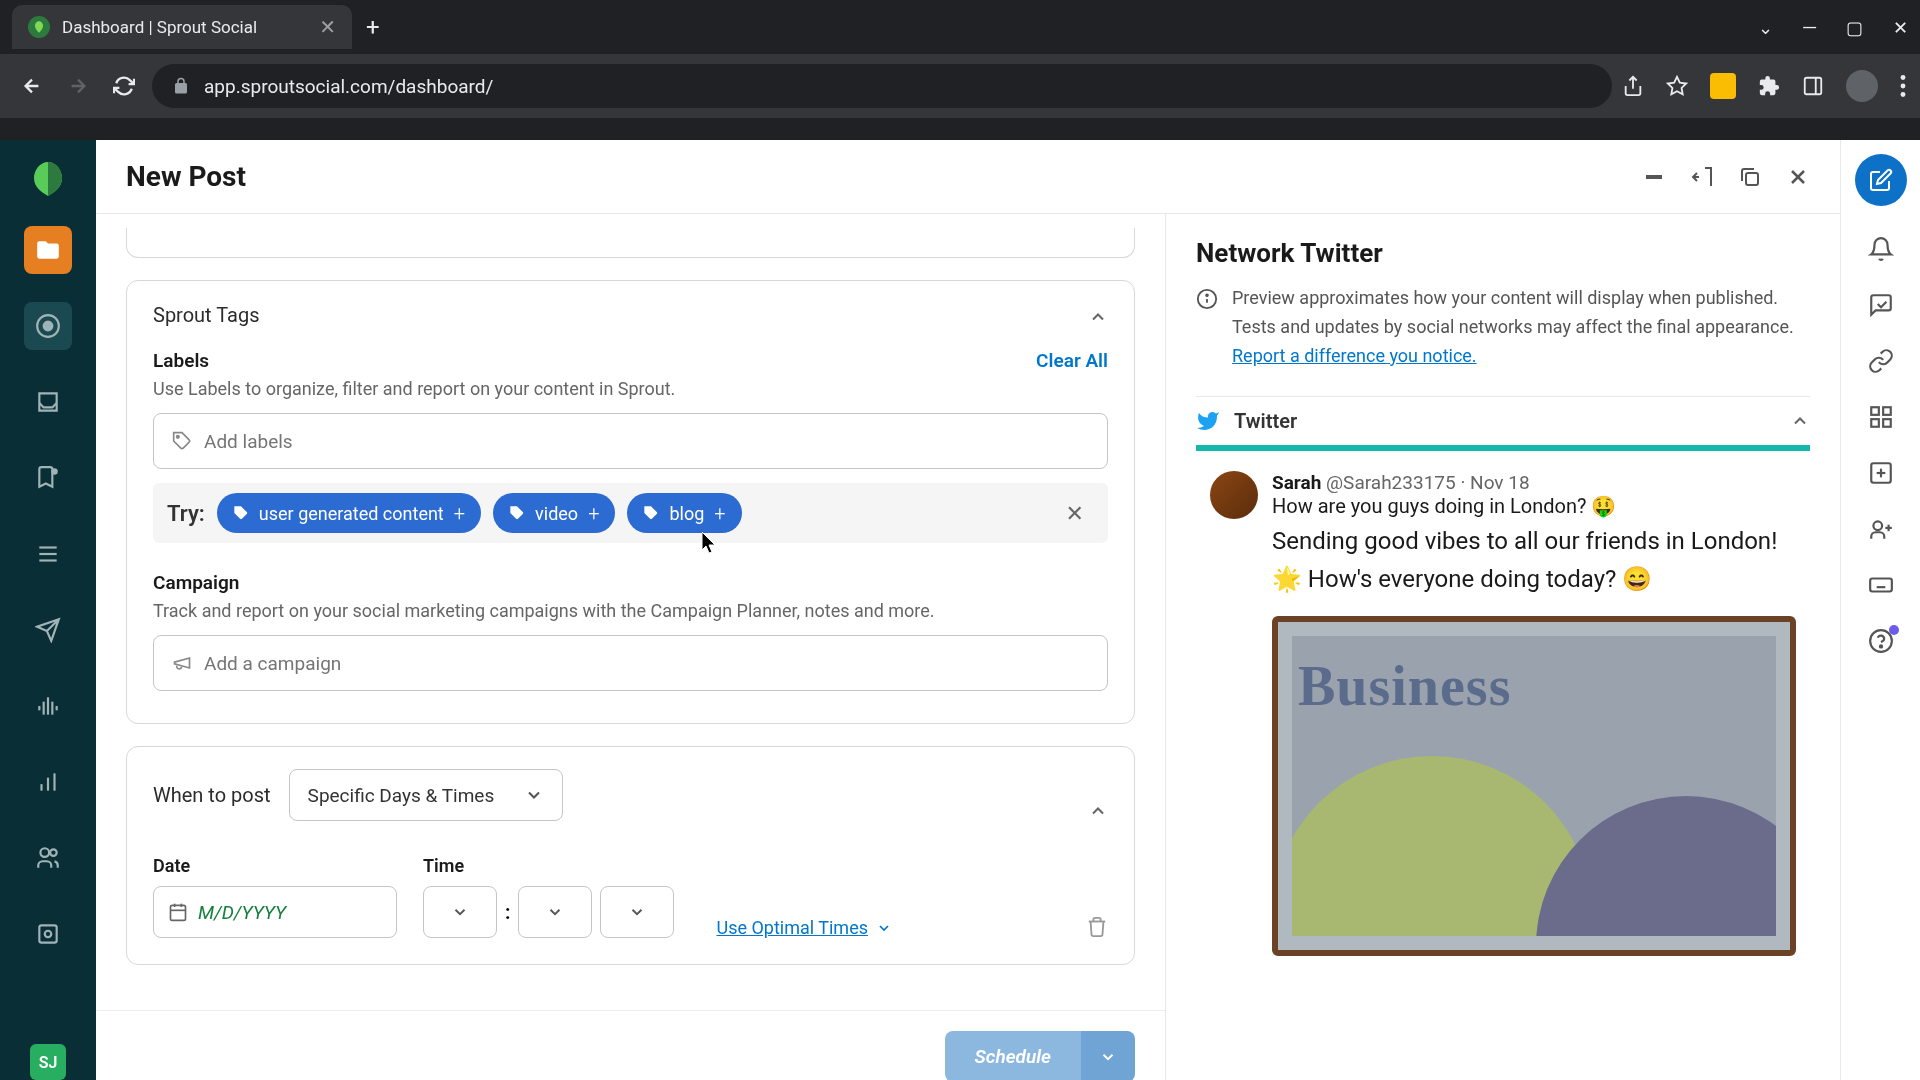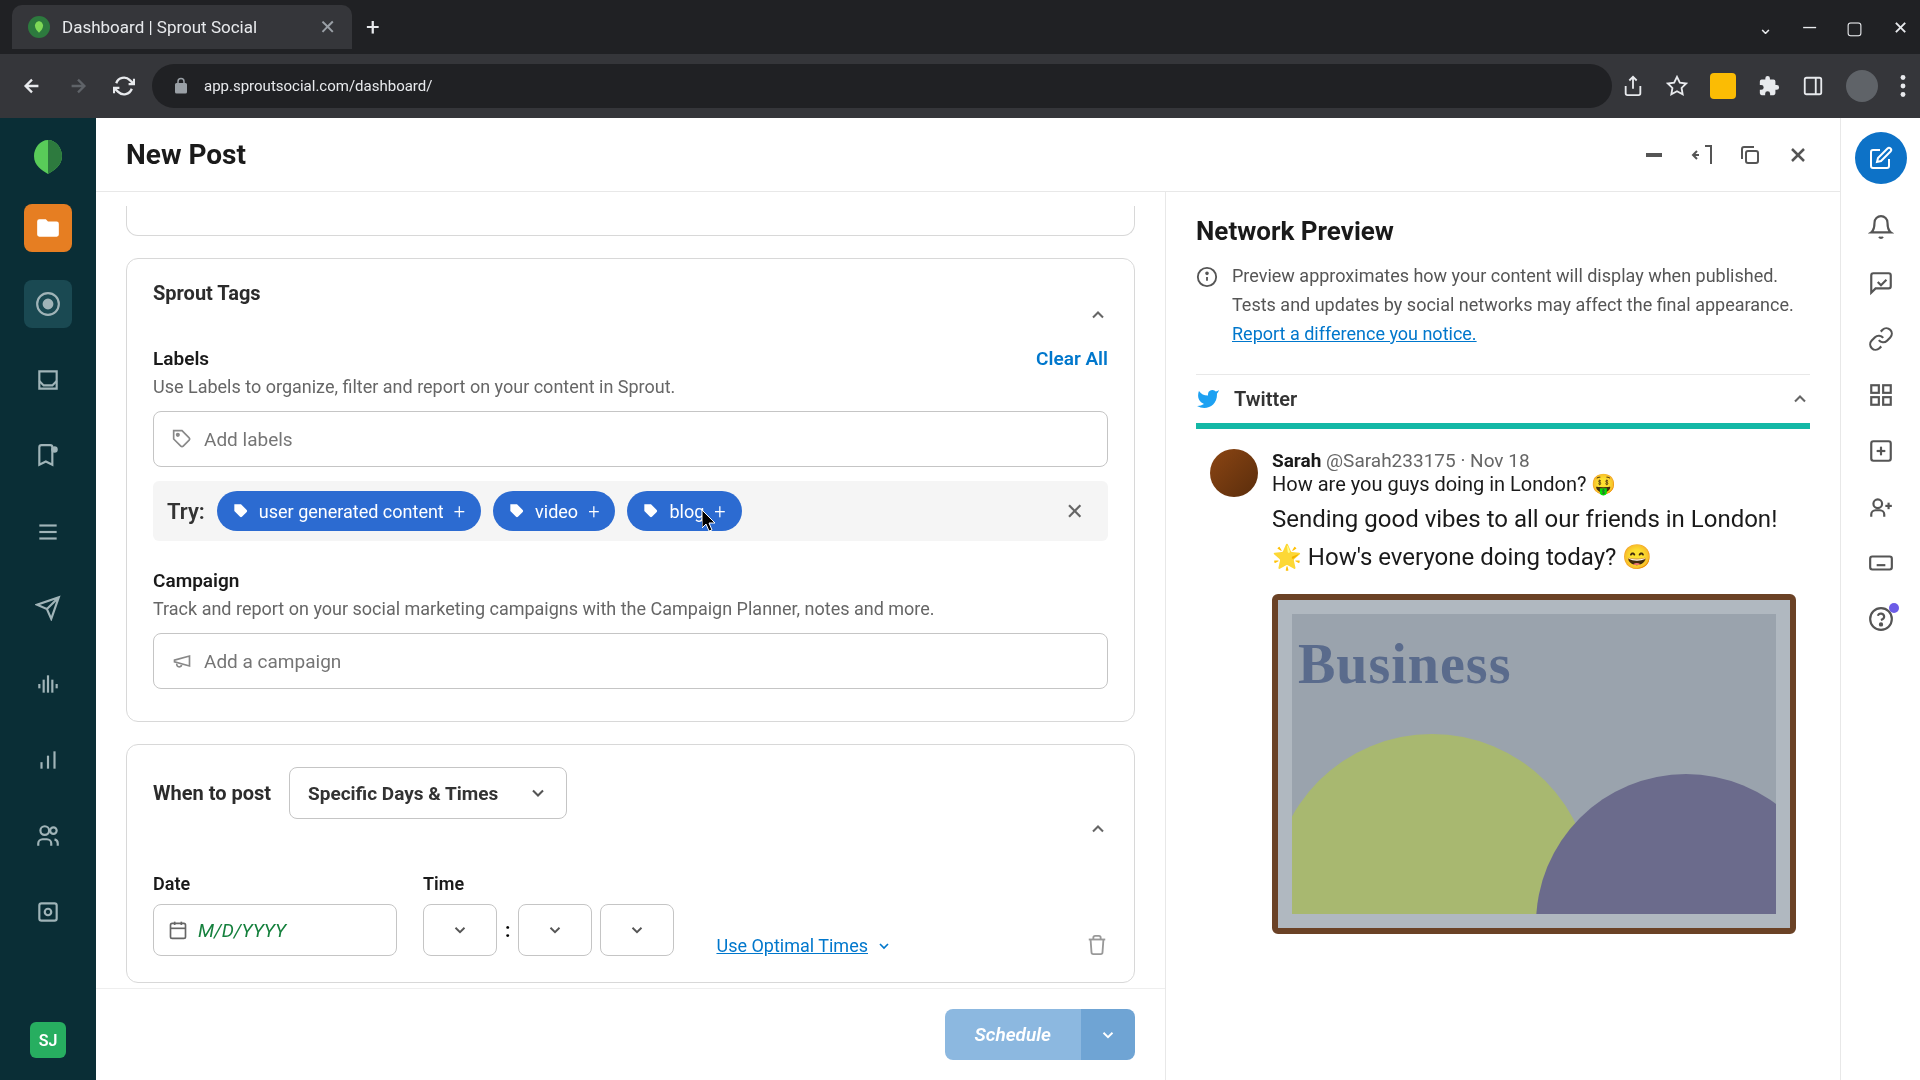--- a/index.html
+++ b/index.html
@@ -1,32 +1,32 @@
 <!DOCTYPE html>
 <html><head>
 <meta charset="utf-8">
 <style>
 * { margin: 0; padding: 0; box-sizing: border-box; font-family: -apple-system, BlinkMacSystemFont, "Segoe UI", Roboto, sans-serif; }
 body { background: #fff; overflow: hidden; width: 1920px; height: 1080px; }
 
 
-.browser-chrome { background: #202124; height: 118px; }
+.browser-chrome { background: #202124; height: 140px; }
 .tab-bar { display: flex; align-items: center; height: 54px; padding: 0 12px; }
 .tab { background: #35363a; color: #e8eaed; border-radius: 10px 10px 0 0; padding: 10px 16px; display: flex; align-items: center; gap: 12px; font-size: 17px; width: 340px; }
 .tab-favicon { width: 22px; height: 22px; background: #2d7a3e; border-radius: 50%; display:flex; align-items:center; justify-content:center; }
 .tab-favicon svg { width: 14px; height: 14px; }
 .tab-close { margin-left: auto; color: #9aa0a6; cursor: pointer; font-size: 20px; }
 .new-tab { color: #e8eaed; margin-left: 14px; font-size: 24px; cursor: pointer; }
 .window-controls { margin-left: auto; display: flex; gap: 30px; color: #e8eaed; font-size: 18px; align-items: center; }
 .window-controls span { cursor: pointer; }
 
 .addr-bar { display: flex; align-items: center; height: 64px; padding: 0 14px; gap: 10px; background: #35363a; }
 .nav-btn { color: #e8eaed; width: 36px; height: 36px; display: flex; align-items: center; justify-content: center; cursor: pointer; border-radius: 50%; }
 .nav-btn.disabled { color: #5f6368; }
-.url-field { flex: 1; background: #202124; color: #e8eaed; border-radius: 30px; height: 44px; display: flex; align-items: center; padding: 0 20px; gap: 14px; font-size: 15px; }
+.url-field { flex: 1; background: #202124; color: #e8eaed; border-radius: 30px; height: 44px; display: flex; align-items: center; padding: 0 20px; gap: 14px; font-size: 19px; }
 .url-field .lock { color: #9aa0a6; }
 .right-icons { display: flex; gap: 22px; color: #e8eaed; align-items: center; }
 .right-icons > * { cursor: pointer; }
 .ext-icon { width: 26px; height: 26px; background: #fbbc04; border-radius: 4px; position: relative; }
 .avatar-circle { width: 32px; height: 32px; background: #5f6368; border-radius: 50%; }
 
 
 .app { display: flex; height: calc(1080px - 118px); }
 
 .left-rail { width: 96px; background: #0a2e36; display: flex; flex-direction: column; align-items: center; padding-top: 18px; gap: 28px; }
@@ -49,21 +49,21 @@
 
 .form-col { width: 1070px; display: flex; flex-direction: column; border-right: 1px solid #e8e8e8; }
 .form-scroll { flex: 1; overflow-y: auto; padding: 14px 30px 0; }
 .form-scroll::-webkit-scrollbar { width: 18px; }
 .form-scroll::-webkit-scrollbar-track { background: #f1f1f1; }
 .form-scroll::-webkit-scrollbar-thumb { background: #b8b8b8; border-radius: 2px; }
 .form-scroll::-webkit-scrollbar-button { height: 18px; background: #f1f1f1; }
 
 .card { border: 1px solid #d8d8d8; border-radius: 12px; margin-bottom: 22px; background: #fff; }
 .card-stub { height: 30px; border-top: none; border-radius: 0 0 12px 12px; margin-bottom: 22px; border: 1px solid #d8d8d8; border-top: none; }
-.card-header { padding: 22px 26px; display: flex; align-items: flex-start; font-size: 20px; font-weight: 700; color: #2c2c2c; cursor: pointer; flex-direction: column; }
+.card-header { padding: 22px 26px; display: flex; align-items: flex-end; font-size: 20px; font-weight: 400; color: #2c2c2c; cursor: pointer; }
 .card-header .chev { margin-left: auto; color: #666; }
 .card-body { padding: 0 26px 26px; }
 
 .field-group { margin-bottom: 28px; }
 .field-row { display: flex; align-items: baseline; justify-content: space-between; }
 .field-label { font-size: 19px; font-weight: 600; color: #1a1a1a; margin-bottom: 6px; }
 .field-hint { font-size: 18px; color: #666; margin-bottom: 14px; }
 .clear-all { color: #0077cc; font-size: 19px; font-weight: 600; cursor: pointer; }
 
 .input-box { border: 1px solid #c5c5c5; border-radius: 8px; height: 56px; display: flex; align-items: center; padding: 0 18px; gap: 12px; color: #888; font-size: 19px; }
@@ -473,21 +473,21 @@
             <div class="schedule-drop">
                 <svg width="18" height="18" viewBox="0 0 24 24" fill="none" stroke="currentColor" stroke-width="2.5">
                   <polyline points="6 9 12 15 18 9"></polyline>
                 </svg>
               </div>
           </div>
         </div>
       </div>
 
       <div class="preview-col">
-        <div class="preview-title">Network Preview</div>
+        <div class="preview-title">Network Twitter</div>
         <div class="preview-info">
           <svg viewBox="0 0 24 24" fill="none" stroke="currentColor" stroke-width="2">
               <circle cx="12" cy="12" r="10"></circle>
               <line x1="12" y1="16" x2="12" y2="12"></line>
               <circle cx="12" cy="8" r="1" fill="currentColor"></circle>
             </svg>
           <div>
             <span>Preview approximates how your content will display when published. Tests and updates by social networks may affect the final appearance. </span>
             <span class="preview-link">Report a difference you notice.</span>
           </div>

